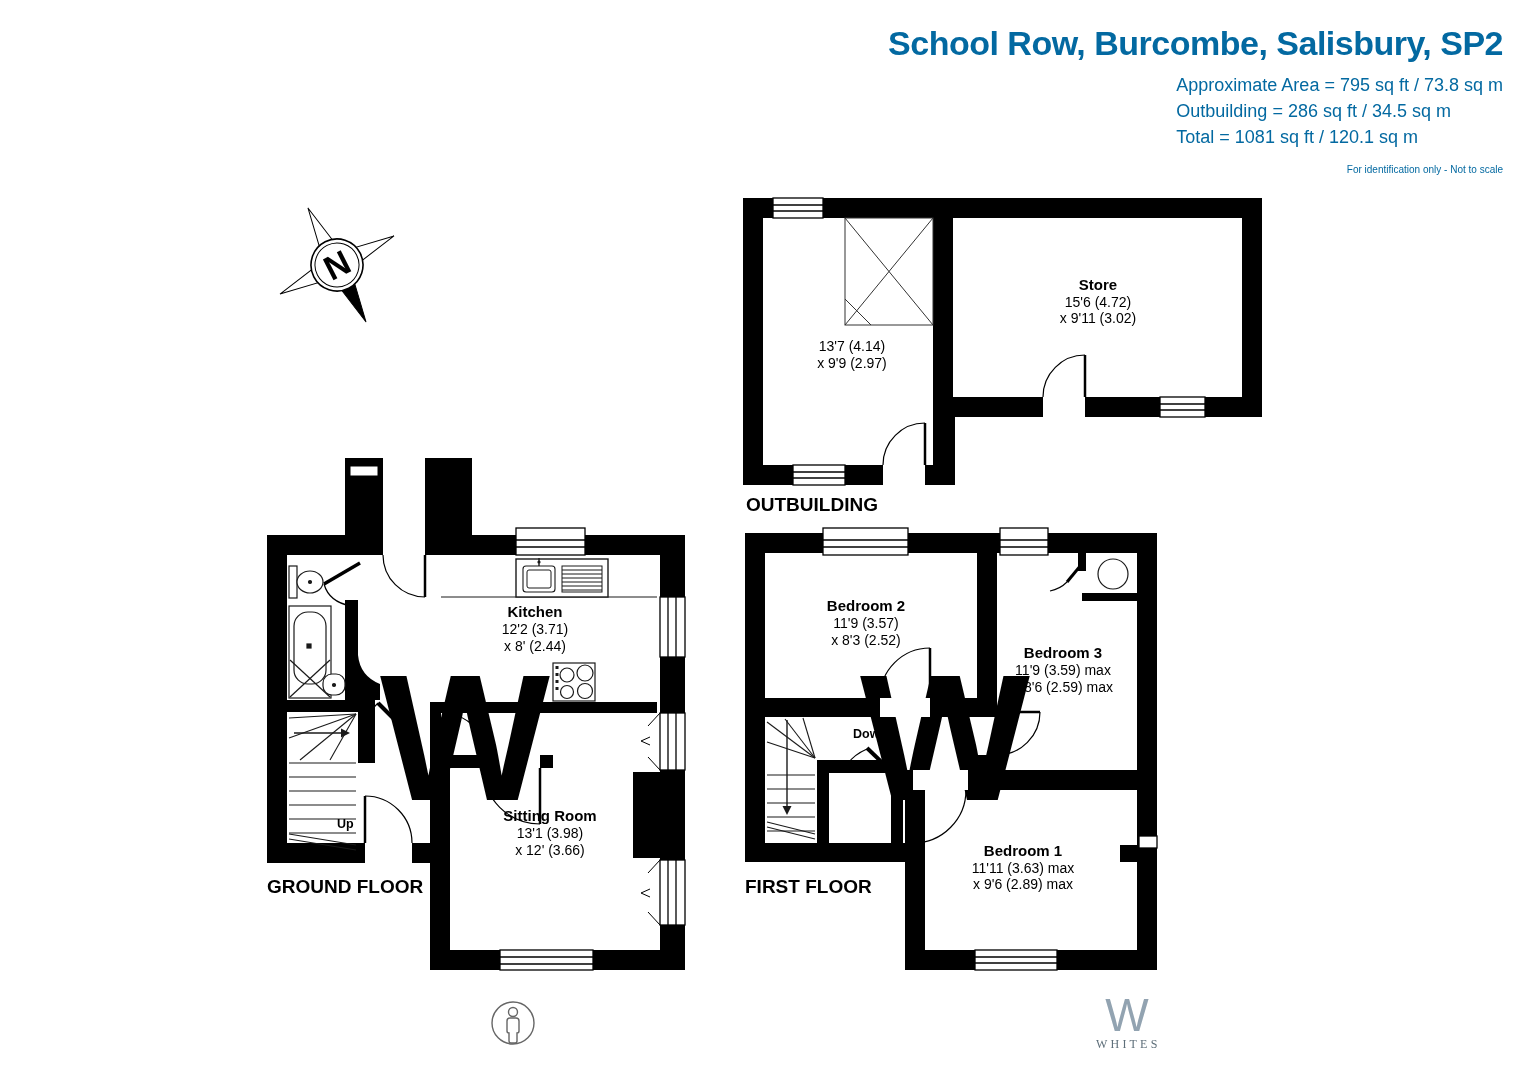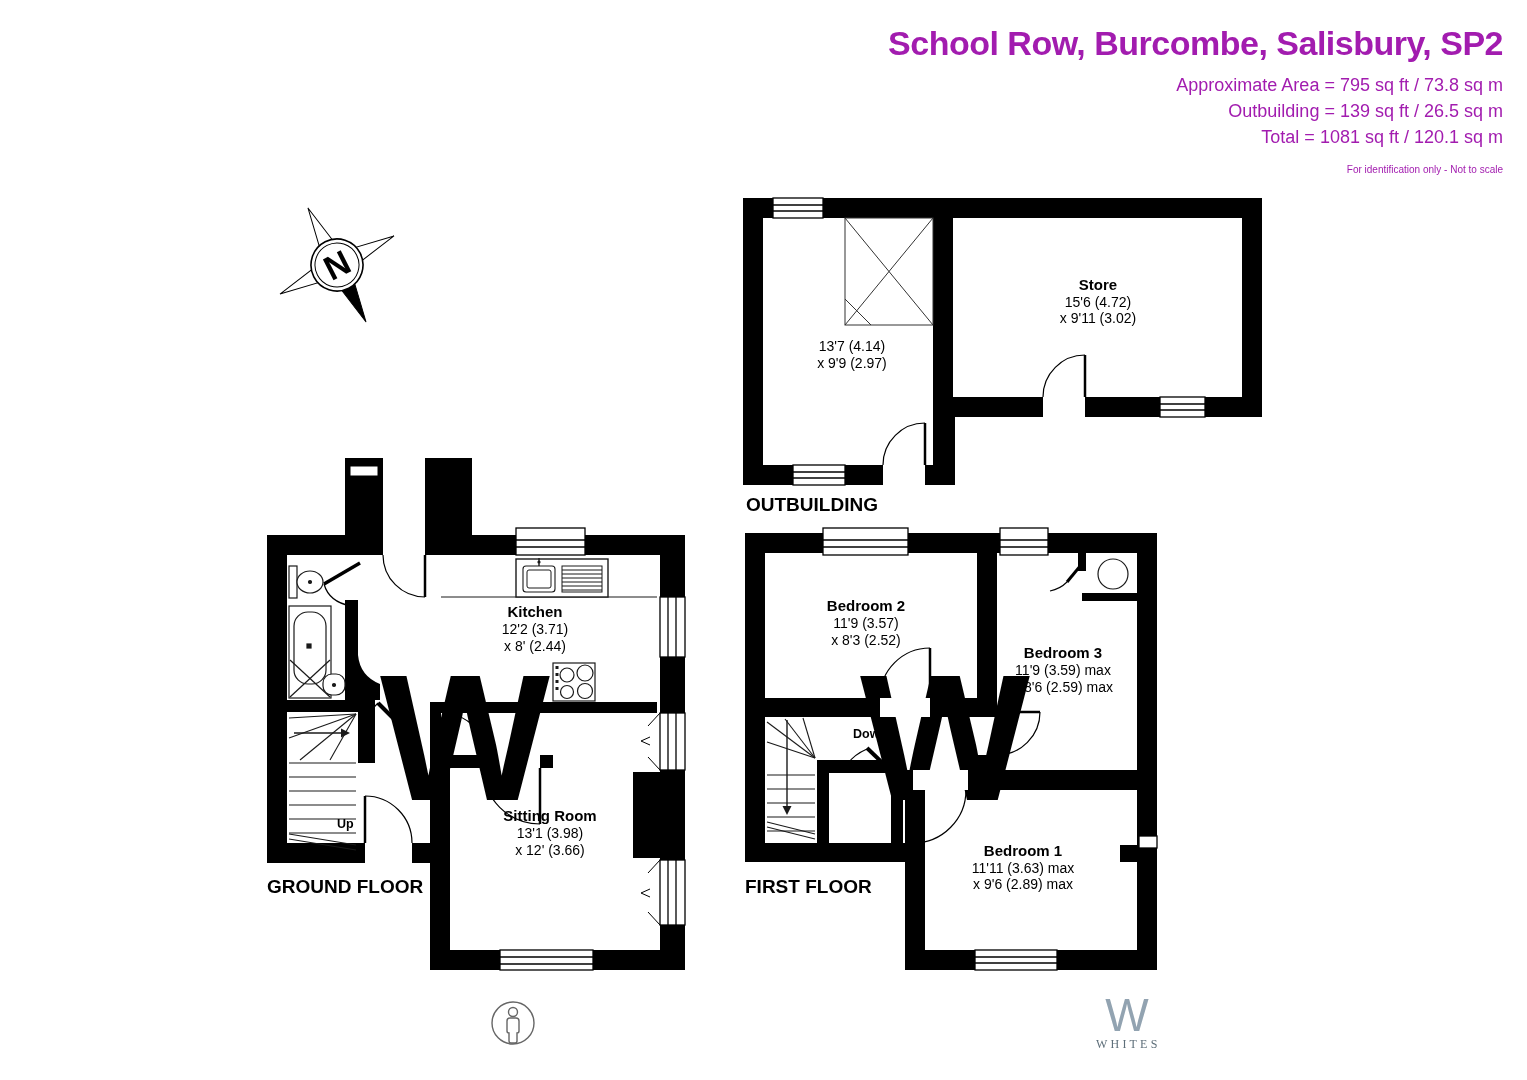--- a/index.html
+++ b/index.html
@@ -1,18 +1,18 @@
 <!DOCTYPE html>
 <html><head>
 <meta charset="utf-8">
 <style>
   html,body{margin:0;padding:0;background:#fff;}
   .stage{position:relative;width:1527px;height:1080px;background:#fff;overflow:hidden;
          font-family:"Liberation Sans", sans-serif;}
-  .hdr{position:absolute;right:24px;text-align:right;color:#a21caf;}
+  .hdr{position:absolute;right:24px;text-align:left;color:#0369a1;}
   .hdr-title{top:24px;font-size:34px;font-weight:bold;letter-spacing:-0.5px;}
   .hdr-areas{top:72px;font-size:18px;line-height:26px;}
   .hdr-disc{top:164px;font-size:10px;}
   svg text{font-family:"Liberation Sans", sans-serif;fill:#000;}
   .rm{font-size:15px;font-weight:bold;}
   .dim{font-size:14px;}
   .plabel{font-size:19px;font-weight:bold;}
   .stair-lbl{font-size:12.5px;font-weight:bold;}
   .wm{font-size:180px;font-weight:bold;}
   .wm-small{font-size:140px;font-weight:bold;}
@@ -22,21 +22,21 @@
   .logo-name{font-size:12px;letter-spacing:3.2px;color:#5d6e79;margin-top:0px;font-family:Liberation Serif, serif;}
 </style>
 </head>
 <body>
 
 <div class="stage">
 
   <div class="hdr hdr-title">School Row, Burcombe, Salisbury, SP2</div>
   <div class="hdr hdr-areas">
     <div>Approximate Area = 795 sq ft / 73.8 sq m</div>
-    <div>Outbuilding = 139 sq ft / 26.5 sq m</div>
+    <div>Outbuilding = 286 sq ft / 34.5 sq m</div>
     <div>Total = 1081 sq ft / 120.1 sq m</div>
   </div>
   <div class="hdr hdr-disc">For identification only - Not to scale</div>
 
   <svg width="1527" height="1080" viewBox="0 0 1527 1080" style="position:absolute;left:0;top:0;">
 
     <g fill="#dfe3e8">
       <text class="wm-small" x="985" y="362" text-anchor="middle">W</text>
       <text class="wm" x="465" y="800" text-anchor="middle">W</text>
       <text class="wm" x="945" y="800" text-anchor="middle">W</text>

